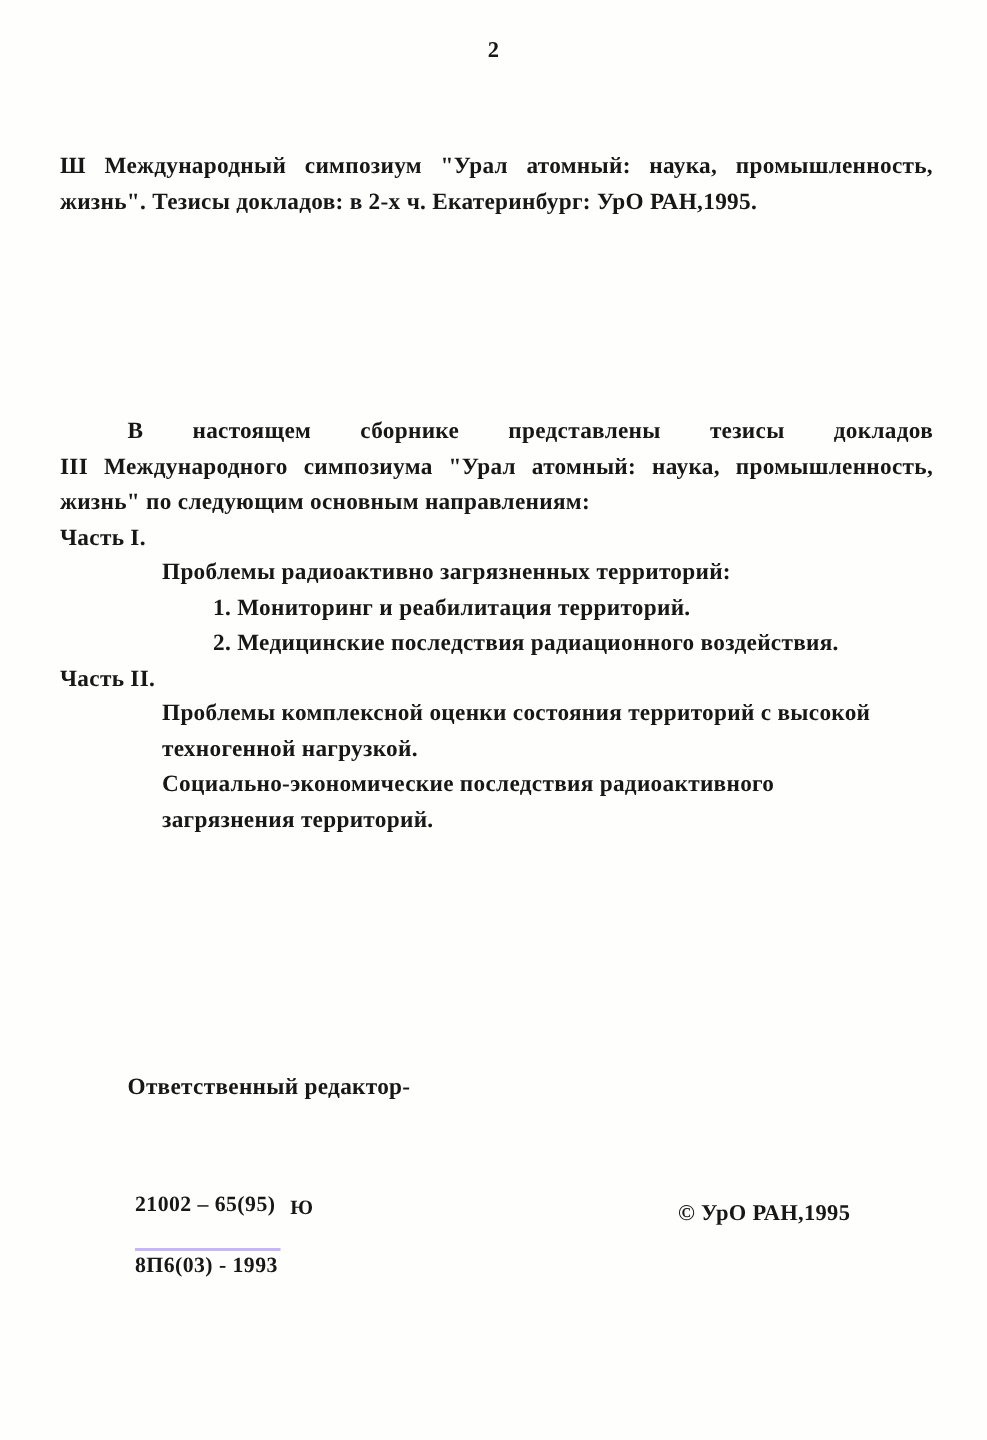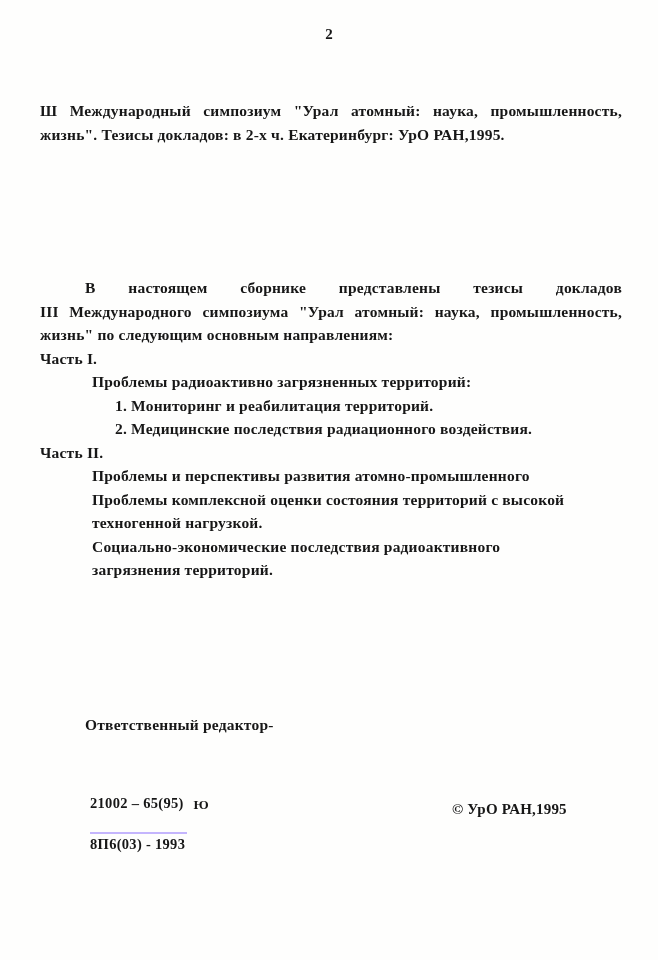--- a/index.html
+++ b/index.html
@@ -46,22 +46,22 @@
   .stretch {
     text-align: justify;
     text-align-last: justify;
   }
   .intro-first {
     text-indent: 45px;
     text-align: justify;
     text-align-last: justify;
   }
   .center { text-align: left; }
-  .indent1 { margin-left: 52px; }
-  .indent2 { margin-left: 75px; }
+  .indent1 { margin-left: 68px; }
+  .indent2 { margin-left: 102px; }
   .editor {
     position: absolute;
     top: 712px;
     left: 85px;
     line-height: 26px;
   }
   .editor .second { margin-left: 7px; }
   .classification {
     position: absolute;
     top: 795px;
@@ -112,21 +112,20 @@
     <div>жизнь" по следующим основным направлениям:</div>
 
     <div class="center">Часть I.</div>
 
     <div class="indent1">Проблемы радиоактивно загрязненных территорий:</div>
     <div class="indent2">1. Мониторинг и реабилитация территорий.</div>
     <div class="indent2">2. Медицинские последствия радиационного воздействия.</div>
 
     <div class="center">Часть II.</div>
 
-    <div class="indent1">Проблемы и перспективы развития атомно-промышленного</div>
     <div class="indent1">Проблемы комплексной оценки состояния территорий с высокой</div>
     <div class="indent1">техногенной нагрузкой.</div>
     <div class="indent1">Социально-экономические последствия радиоактивного</div>
     <div class="indent1">загрязнения территорий.</div>
 
   </div>
 
   <div class="editor">
     <div>Ответственный редактор-</div>
   </div>

